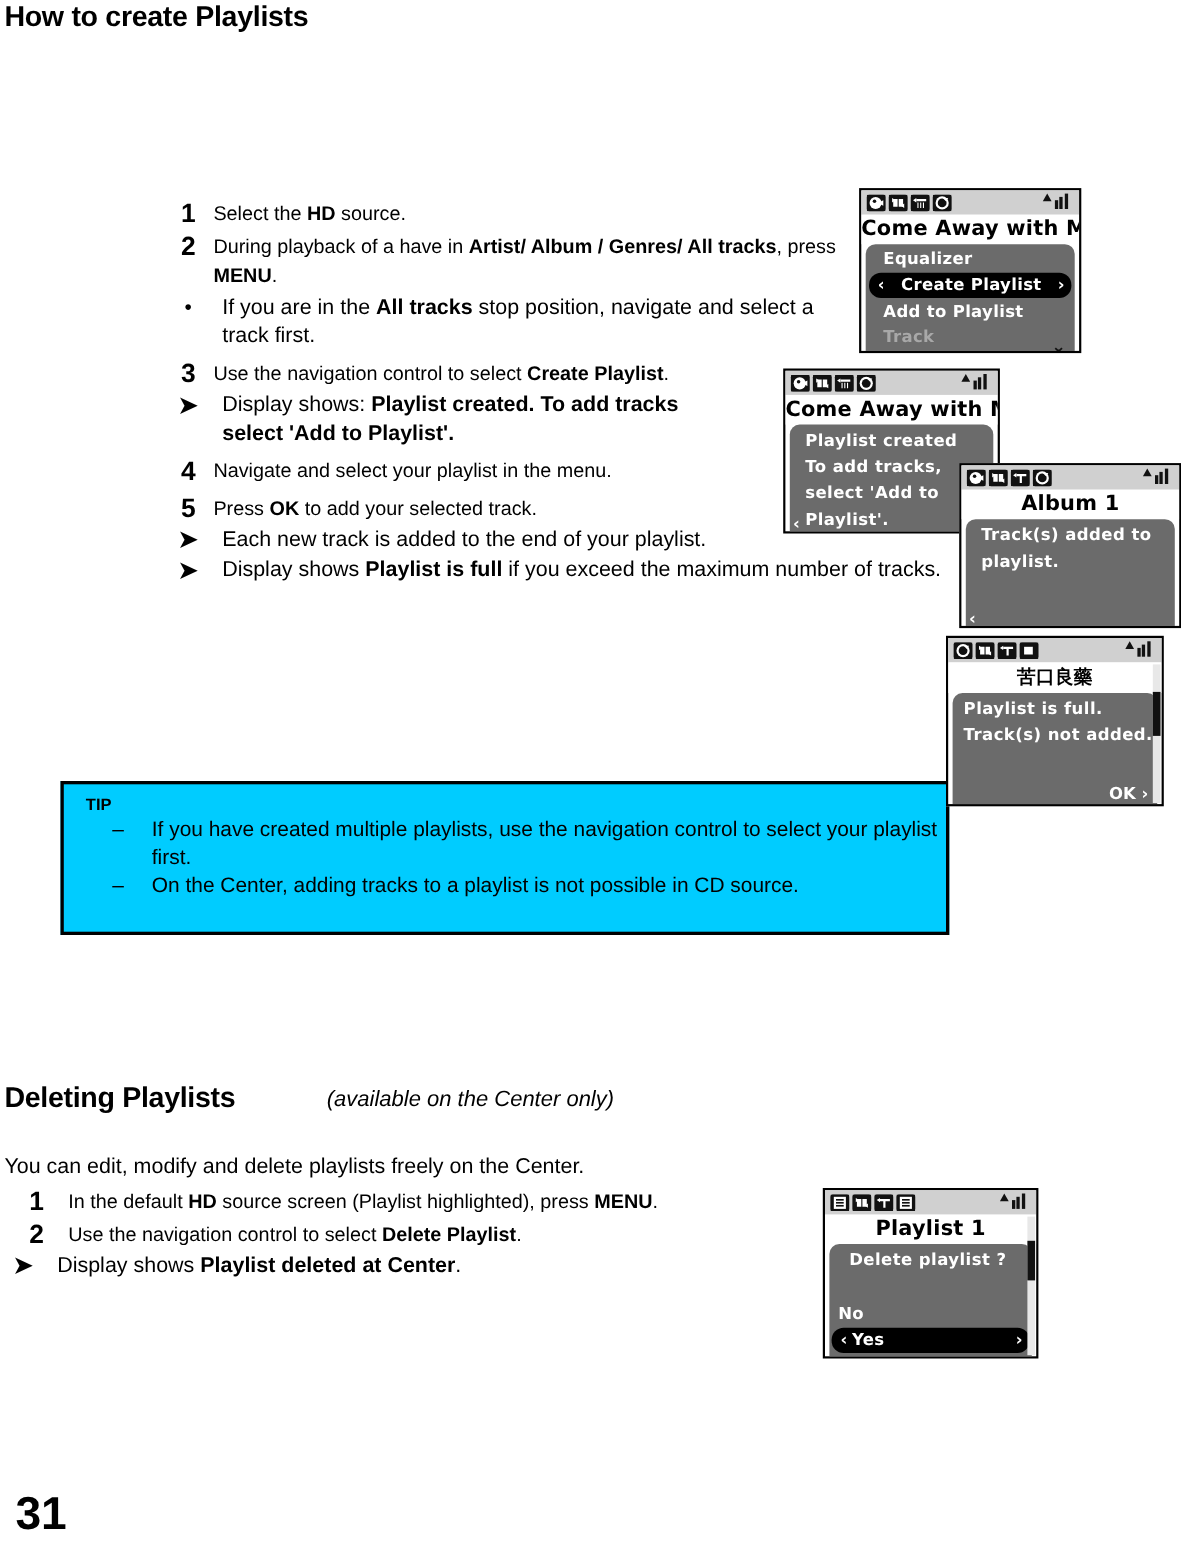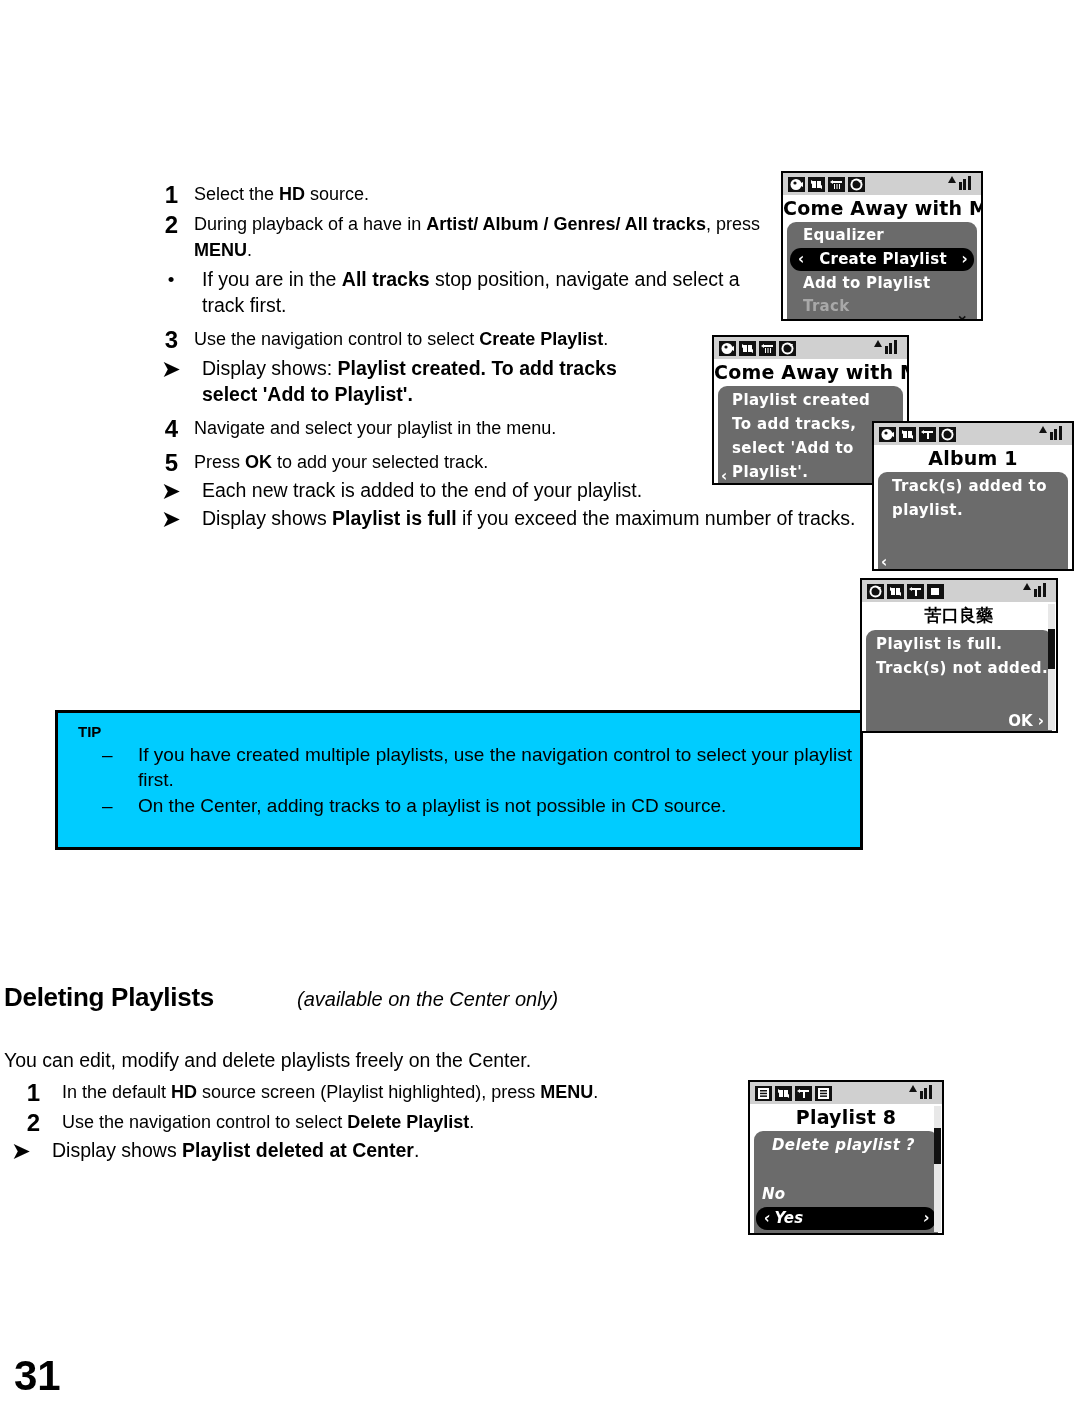--- a/index.html
+++ b/index.html
@@ -105,20 +105,21 @@
   .lcd-scroll .thumb{position:absolute;left:0;width:7px;background:#111;}
   .page-num{
     position:absolute;font-size:42px;font-weight:bold;
   }
 </style>
 </head>
 <body>
 
 <div class="page">
 
+  <h1 class="section-title" style="left:4px;top:0px;">How to create Playlists</h1>
 
 
   <div class="steps" style="left:148px;top:182px;width:720px;">
 
     <div class="step">
       <div class="num">1</div>
       <div class="txt"><span>Select the </span><b>HD</b><span> source.</span></div>
     </div>
 
     <div class="step" style="margin-top:4px;">
@@ -438,22 +439,22 @@
         </span>
       </span>
       <span class="signal">
         <span class="ant"></span>
           <i></i>
           <i></i>
           <i></i>
           <i></i>
       </span>
     </div>
-    <div class="lcd-title">Playlist 8</div>
-    <div class="lcd-panel" style="height:104px;font-style:italic;">
+    <div class="lcd-title">Playlist 1</div>
+    <div class="lcd-panel" style="height:104px;">
       <div class="lcd-msg" style="padding-left:18px;">Delete playlist ?</div>
       <div class="lcd-row" style="margin-top:26px;padding-left:8px;">No</div>
       <div class="lcd-row sel" style="margin:1px 2px;">
         <span>‹</span>
         <span style="margin-right:auto;margin-left:4px;">Yes</span>
         <span>›</span>
       </div>
     </div>
     <div class="lcd-scroll">
       <div class="thumb" style="top:22px;height:36px;"></div>

